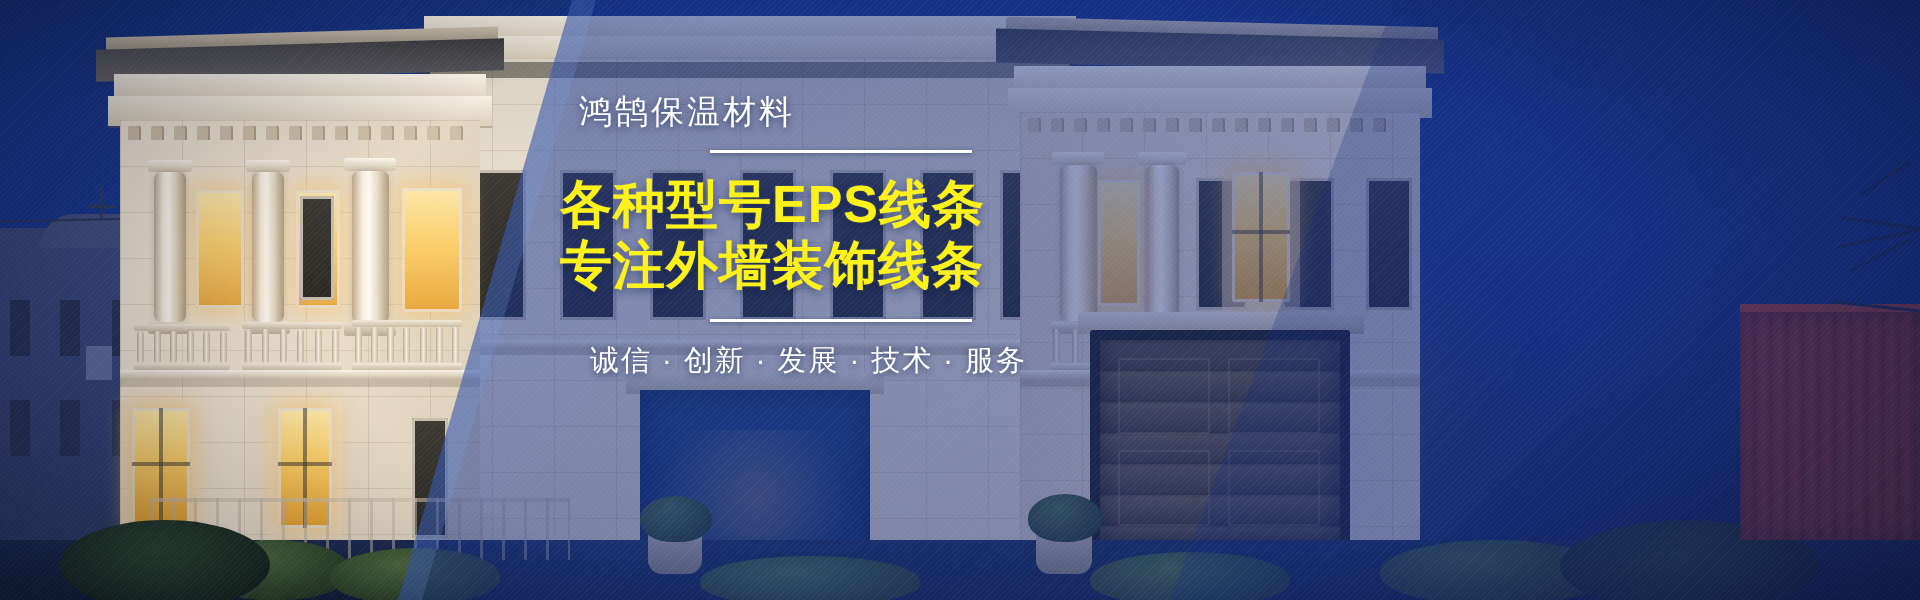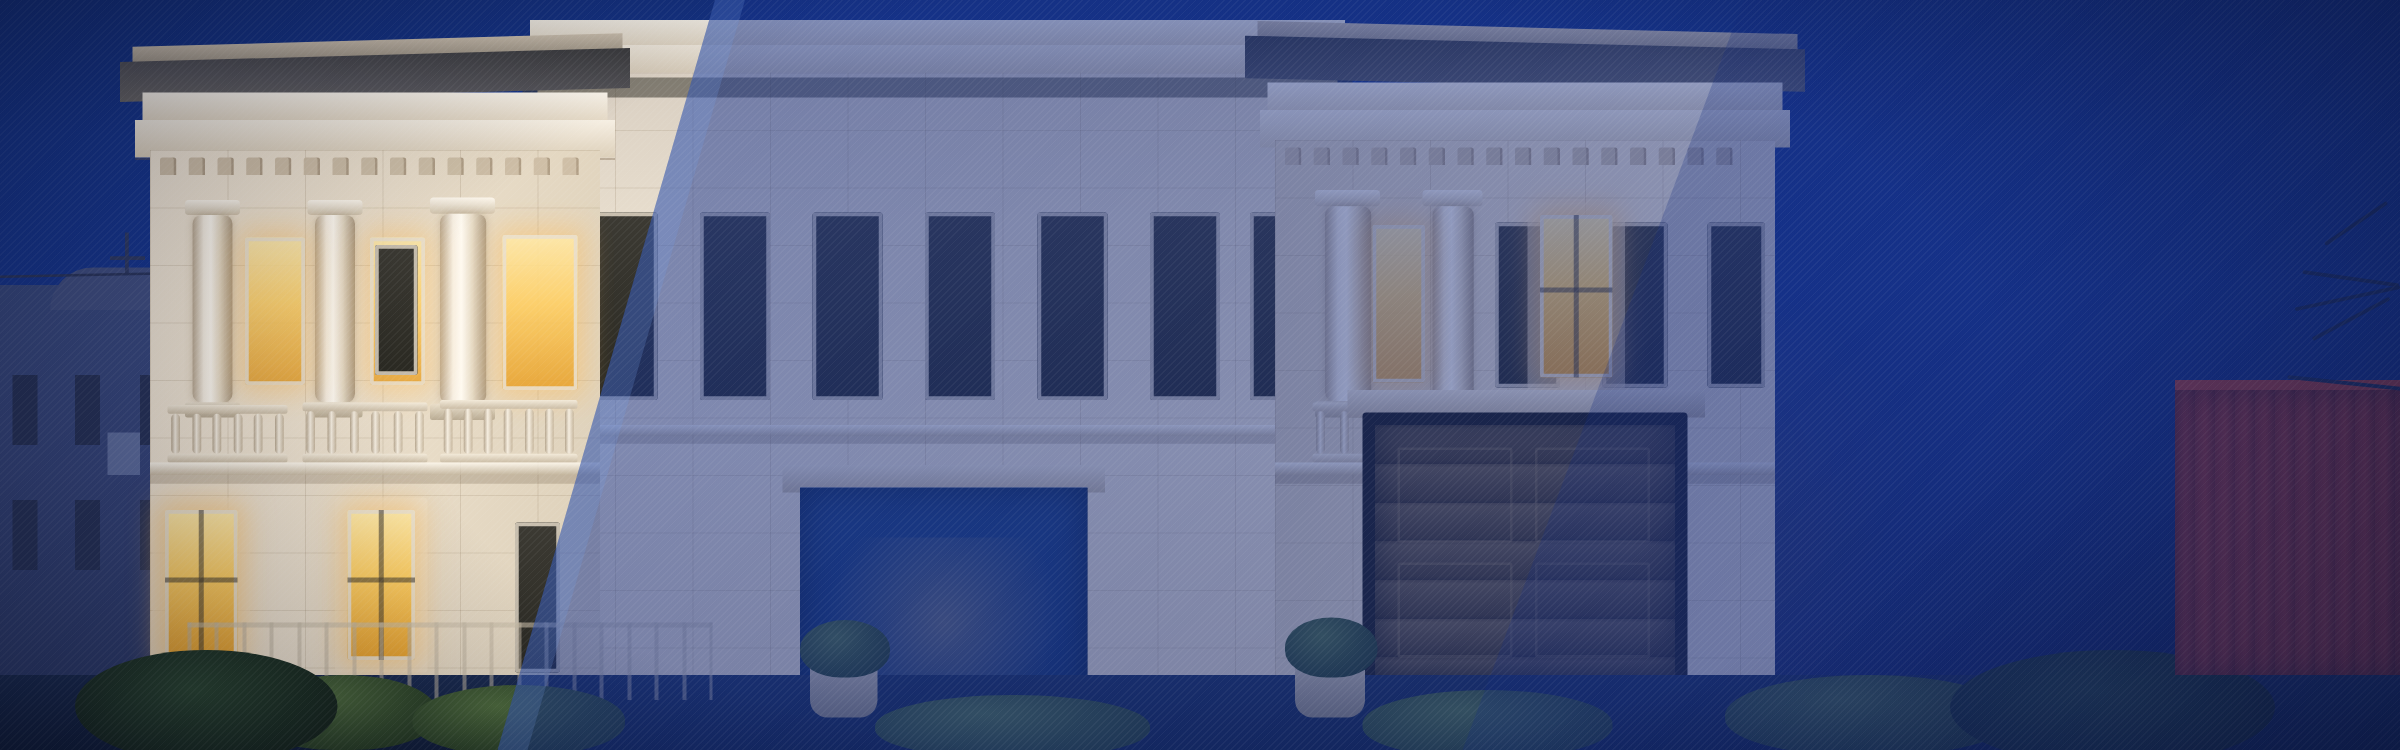--- a/index.html
+++ b/index.html
@@ -425,14 +425,29 @@
     <div class="branch" style="left:70px;top:44px;width:60px;height:3px;transform:rotate(-34deg);"></div>
     <div class="branch" style="left:40px;top:150px;width:92px;height:3px;transform:rotate(6deg);"></div>
   </div>
 
   <div class="layer" id="panel"></div>
   <div class="layer" id="panelEdge"></div>
   <div class="layer" id="panelRight"></div>
   <div class="layer" id="hatch"></div>
   <div class="layer" id="vignette"></div>
 
+  <div class="layer" id="textblock">
+
+    <div id="subtitle">鸿鹄保温材料</div>
+
+    <div class="divider" id="divider1"></div>
+
+    <div id="headline">
+      <div class="hl" id="hl1">各种型号EPS线条</div>
+      <div class="hl" id="hl2">专注外墙装饰线条</div>
+    </div>
+
+    <div class="divider" id="divider2"></div>
+
+    <div id="tagline">诚信 · 创新 · 发展 · 技术 · 服务</div>
+  </div>
 
 </div>
 
 </body></html>

